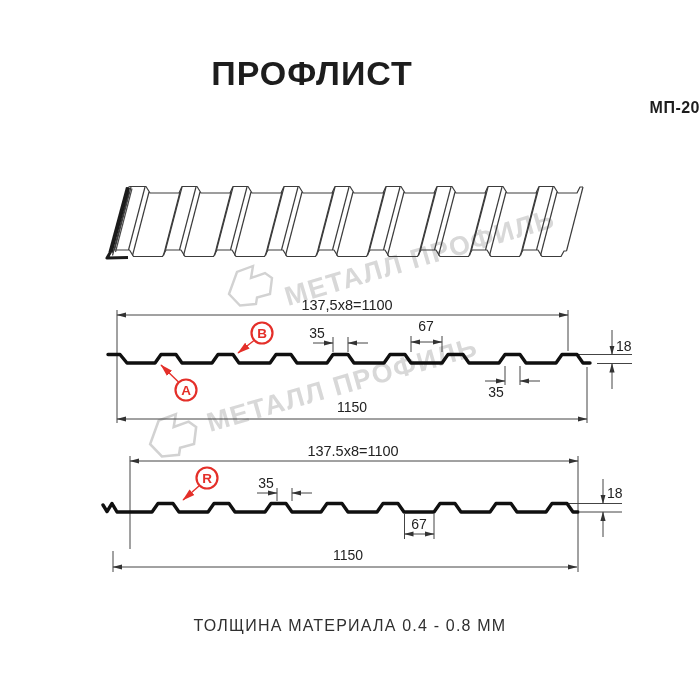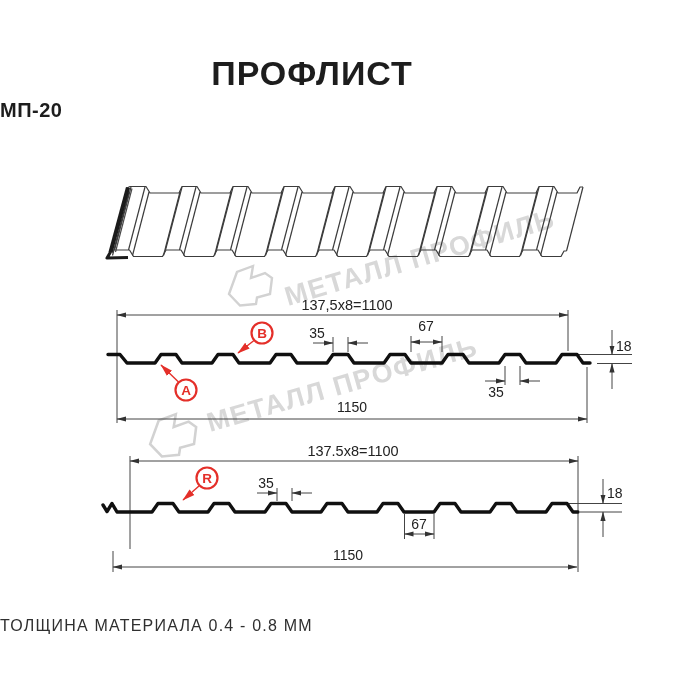--- a/index.html
+++ b/index.html
@@ -1,22 +1,22 @@
 <!DOCTYPE html>
 <html><head>
 <meta charset="utf-8">
 <style>
   html,body{margin:0;padding:0;background:#fff;}
   #stage{position:relative;width:700px;height:700px;background:#ffffff;overflow:hidden;
          font-family:"Liberation Sans",sans-serif;}
   .title{position:absolute;top:54px;left:0;width:624px;text-align:center;
          font-size:34px;font-weight:bold;letter-spacing:1px;color:#1d1d1d;}
-  .subtitle{position:absolute;top:99px;left:0;width:700px;text-align:left;
-         font-size:20px;font-weight:bold;letter-spacing:0.5px;color:#1d1d1d;}
-  .footer{position:absolute;top:617px;left:0;width:700px;text-align:left;
+  .subtitle{position:absolute;top:99px;left:0;width:700px;text-align:right;
+         font-size:16px;font-weight:bold;letter-spacing:0.5px;color:#1d1d1d;}
+  .footer{position:absolute;top:617px;left:0;width:700px;text-align:center;
          font-size:16px;font-weight:500;letter-spacing:1.2px;color:#2f2f2f;}
   svg{position:absolute;top:0;left:0;}
   .dimtxt{font-family:"Liberation Sans",sans-serif;font-size:14px;fill:#222;}
   .modtxt{font-family:"Liberation Sans",sans-serif;font-size:14.5px;fill:#222;}
   .wmtxt{font-family:"Liberation Sans",sans-serif;font-size:27px;font-weight:bold;
          fill:#d8d8d8;letter-spacing:1.5px;}
   .lbltxt{font-family:"Liberation Sans",sans-serif;font-size:13.5px;font-weight:bold;}
 </style>
 </head>
 <body>

